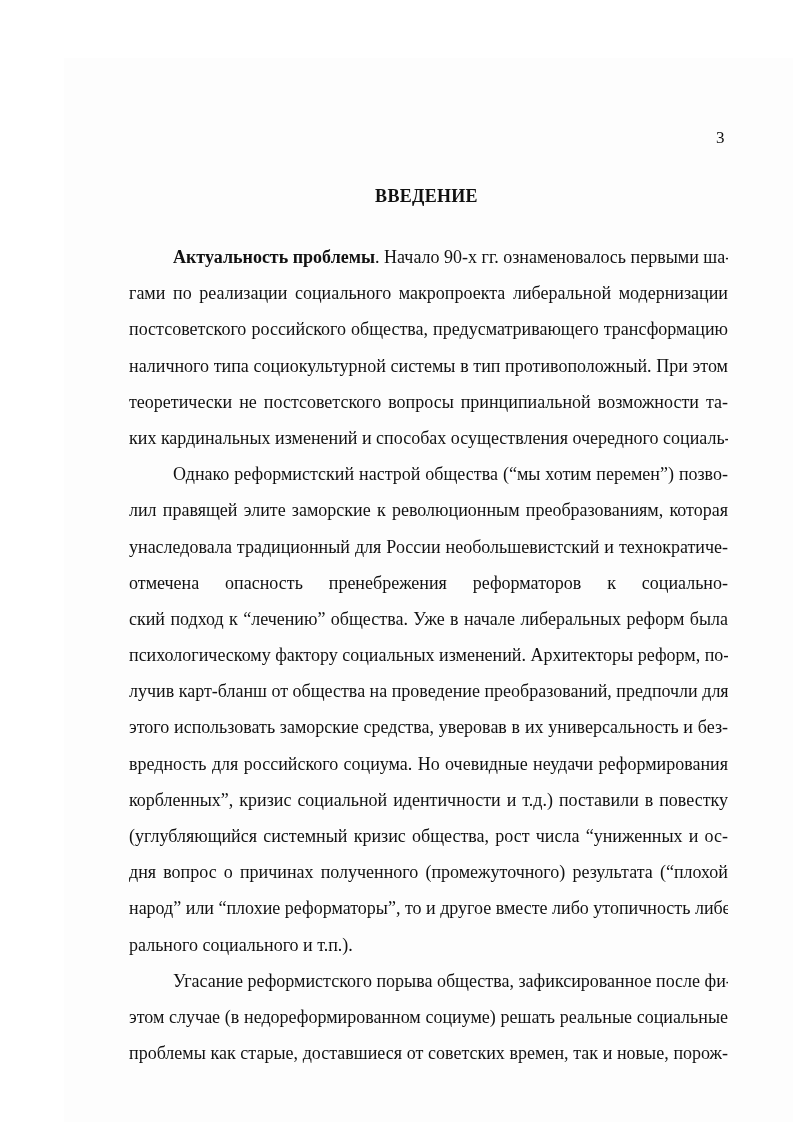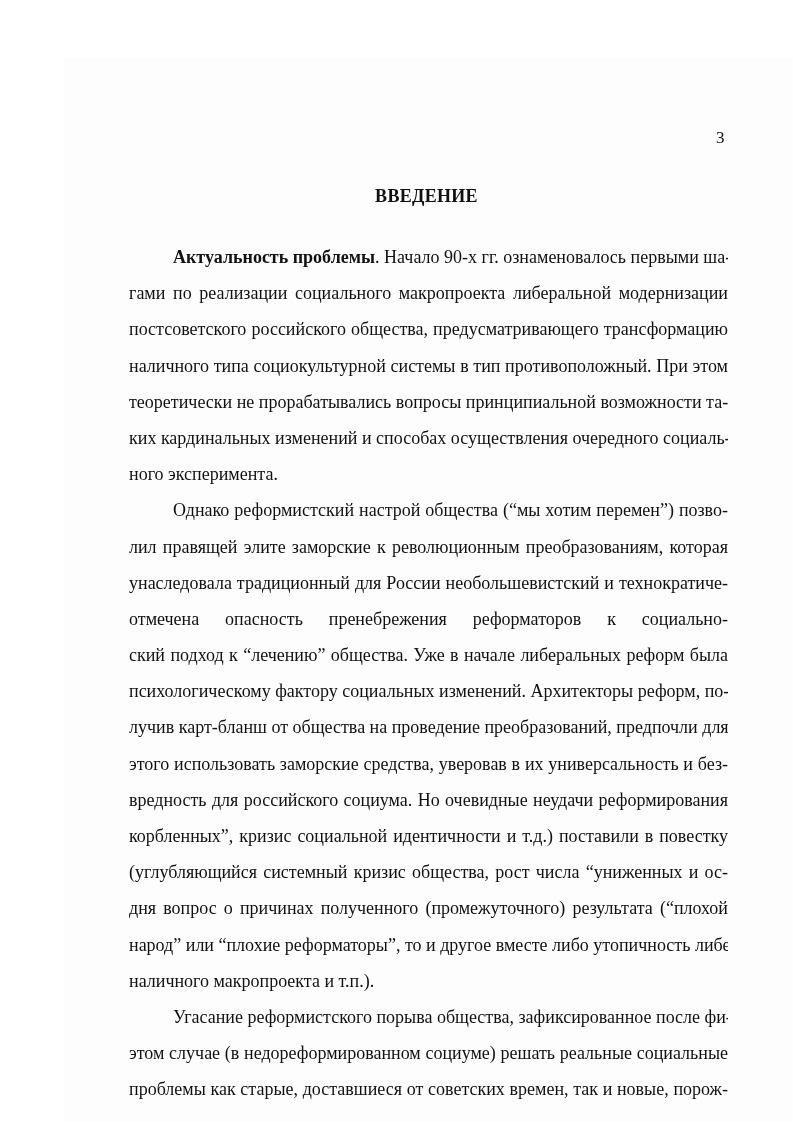--- a/index.html
+++ b/index.html
@@ -37,33 +37,32 @@
 <body>
 
 <div class="page-area"></div>
 <div class="page-number">3</div>
 <div class="title">ВВЕДЕНИЕ</div>
 <div class="body" id="body">
     <div class="line indent"><span class="bold">Актуальность проблемы</span><span>. Начало 90-х гг. ознаменовалось первыми ша-</span></div>
     <div class="line"><span>гами по реализации социального макропроекта либеральной модернизации</span></div>
     <div class="line"><span>постсоветского российского общества, предусматривающего трансформацию</span></div>
     <div class="line"><span>наличного типа социокультурной системы в тип противоположный. При этом</span></div>
-    <div class="line"><span>теоретически не прорабатывались вопросы принципиальной возможности та-</span></div>
+    <div class="line"><span>теоретически не постсоветского вопросы принципиальной возможности та-</span></div>
     <div class="line"><span>ких кардинальных изменений и способах осуществления очередного социаль-</span></div>
-    <div class="line last"><span>ного эксперимента.</span></div>
     <div class="line indent"><span>Однако реформистский настрой общества (“мы хотим перемен”) позво-</span></div>
     <div class="line"><span>лил правящей элите заморские к революционным преобразованиям, которая</span></div>
     <div class="line"><span>унаследовала традиционный для России необольшевистский и технократиче-</span></div>
     <div class="line"><span>отмечена опасность пренебрежения реформаторов к социально-</span></div>
     <div class="line"><span>ский подход к “лечению” общества. Уже в начале либеральных реформ была</span></div>
     <div class="line"><span>психологическому фактору социальных изменений. Архитекторы реформ, по-</span></div>
     <div class="line"><span>лучив карт-бланш от общества на проведение преобразований, предпочли для</span></div>
     <div class="line"><span>этого использовать заморские средства, уверовав в их универсальность и без-</span></div>
     <div class="line"><span>вредность для российского социума. Но очевидные неудачи реформирования</span></div>
     <div class="line"><span>корбленных”, кризис социальной идентичности и т.д.) поставили в повестку</span></div>
     <div class="line"><span>(углубляющийся системный кризис общества, рост числа “униженных и ос-</span></div>
     <div class="line"><span>дня вопрос о причинах полученного (промежуточного) результата (“плохой</span></div>
     <div class="line"><span>народ” или “плохие реформаторы”, то и другое вместе либо утопичность либе-</span></div>
-    <div class="line last"><span>наличного макропроекта и т.п.).</span></div>
+    <div class="line last"><span>рального социального и т.п.).</span></div>
     <div class="line indent"><span>Угасание реформистского порыва общества, зафиксированное после фи-</span></div>
     <div class="line"><span>этом случае (в недореформированном социуме) решать реальные социальные</span></div>
     <div class="line"><span>проблемы как старые, доставшиеся от советских времен, так и новые, порож-</span></div>
   </div>
 
 </body></html>

